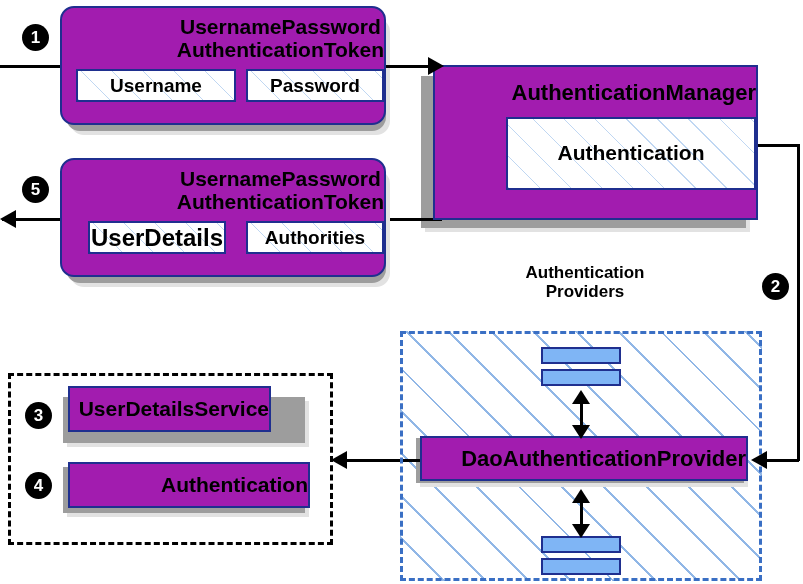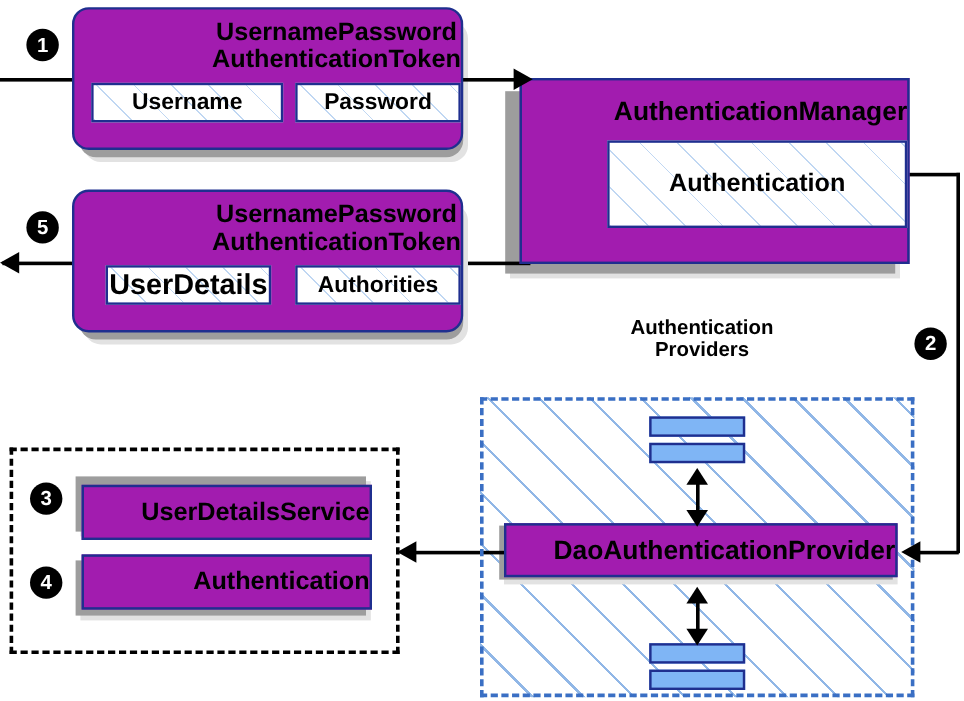--- a/index.html
+++ b/index.html
@@ -240,21 +240,21 @@
   <div class="arrow arrow-up" style="left:572px; top:489px; z-index:7;"></div>
   <div class="arrow arrow-down" style="left:572px; top:524px; z-index:7;"></div>
 
   <div class="mini-bar" style="left:541px; top:536px; width:80px; height:17px;"></div>
   <div class="mini-bar" style="left:541px; top:558px; width:80px; height:17px;"></div>
 
   <div class="dashed-box" style="left:8px; top:373px; width:325px; height:172px;"></div>
 
   <div class="shadow-far" style="left:67px; top:401px; width:242px; height:46px;"></div>
   <div class="shadow-near" style="left:63px; top:397px; width:242px; height:46px;"></div>
-  <div class="node" style="left:68px; top:404px; width:242px; height:46px; justify-content:center;">
+  <div class="node" style="left:68px; top:386px; width:203px; height:46px; justify-content:center;">
     <div class="node-title" style="font-size:21px;">UserDetailsService</div>
   </div>
   <div class="badge" style="left:25px; top:402px;">3</div>
 
   <div class="shadow-far" style="left:67px; top:471px; width:242px; height:46px;"></div>
   <div class="shadow-near" style="left:63px; top:467px; width:242px; height:46px;"></div>
   <div class="node" style="left:68px; top:462px; width:242px; height:46px; justify-content:center;">
     <div class="node-title" style="font-size:21px;">Authentication</div>
   </div>
   <div class="badge" style="left:25px; top:472px;">4</div>

